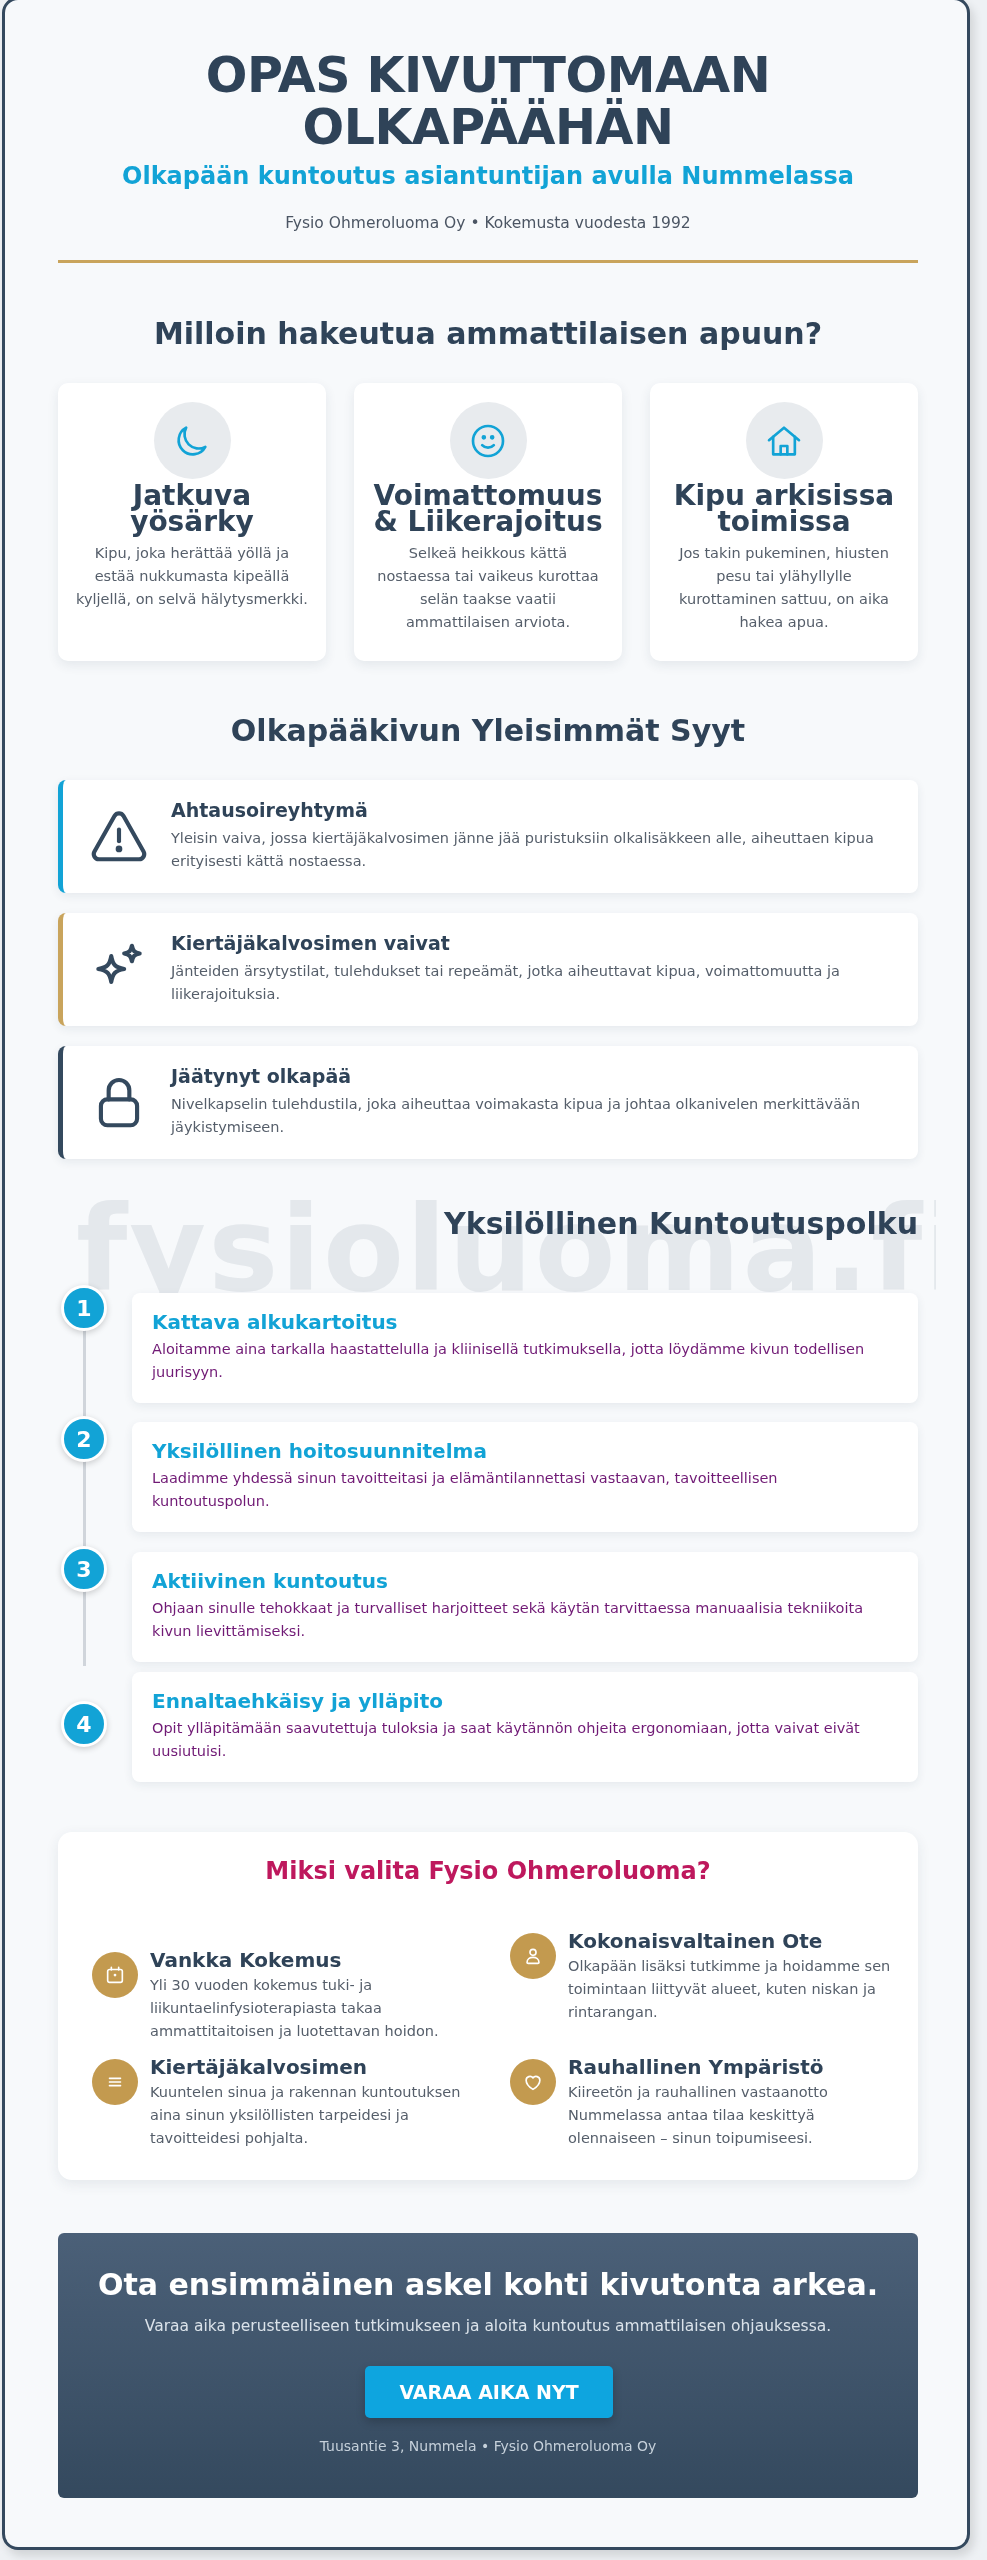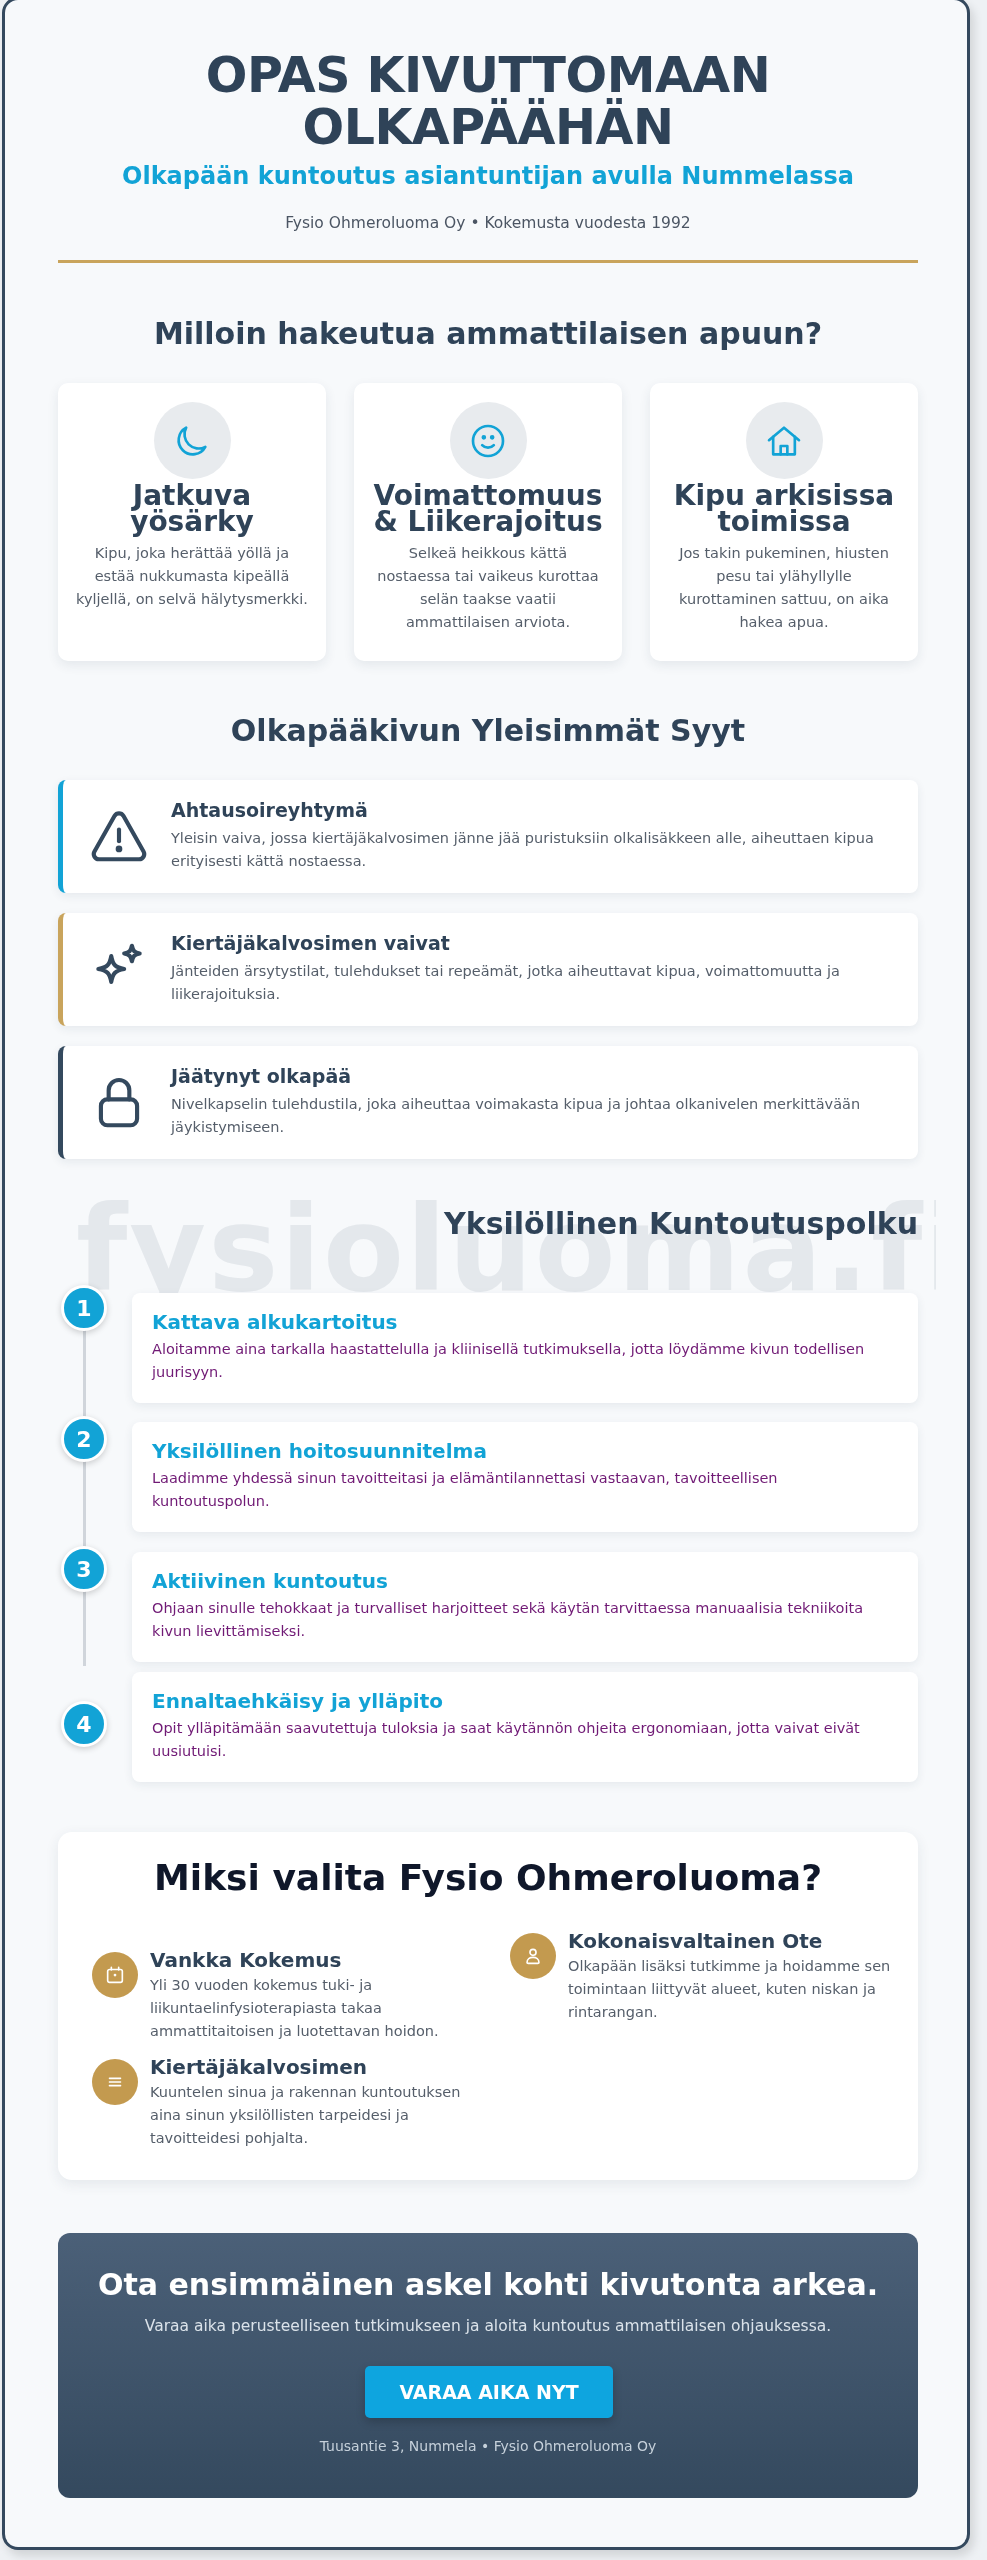--- a/index.html
+++ b/index.html
@@ -74,32 +74,32 @@
     border-radius: 8px; box-shadow: 0 3px 10px rgba(30,50,80,0.08); padding: 17px 20px;
   }
   .step-card h3 { font-size: 20px; font-weight: bold; color: #12a3d6; }
   .step-card p { font-size: 14.5px; line-height: 23px; color: #701a75; margin-top: 4px; }
 
   
   .why-card {
     position: absolute; top: 1832px; left: 0; width: 860px; height: 348px; background: #fff;
     border-radius: 14px; box-shadow: 0 4px 14px rgba(30,50,80,0.09);
   }
-  .why-card .why-title { position: absolute; top: 25px; left: 0; width: 860px; text-align: center; font-size: 36px; font-weight: bold; color: #0f172a; }
+  .why-card .why-title { position: absolute; top: 25px; left: 0; width: 860px; text-align: center; font-size: 24px; font-weight: bold; color: #be185d; }
   .why-item { position: absolute; width: 390px; }
   .why-item .g-icon {
     position: absolute; left: 0; top: 4px; width: 46px; height: 46px; border-radius: 50%;
     background: #c39a4f; display: flex; align-items: center; justify-content: center;
   }
   .why-item h3 { margin-left: 58px; font-size: 20px; font-weight: bold; color: #2f4358; }
   .why-item p { margin-left: 58px; font-size: 14.5px; line-height: 23px; color: #555e6a; margin-top: 2px; }
 
   
   .cta {
-    position: absolute; top: 2233px; left: 0; width: 860px; height: 265px; border-radius: 12px;
+    position: absolute; top: 2233px; left: 0; width: 860px; height: 265px; border-radius: 6px;
     background: linear-gradient(180deg, #4b6078 0%, #34495e 100%);
     text-align: center; color: #fff;
   }
   .cta h2 { position: absolute; top: 34px; left: 0; width: 860px; font-size: 30px; font-weight: bold; color: #fff; }
   .cta .cta-sub { position: absolute; top: 84px; left: 0; width: 860px; font-size: 15.5px; color: #dbe3ea; }
   .cta-btn {
     position: absolute; top: 133px; left: 307px; width: 248px; height: 52px;
     background: #0ea5df; border-radius: 5px; border: none; color: #fff; font-size: 19px; font-weight: bold;
     font-family: "DejaVu Sans", sans-serif; box-shadow: 0 4px 10px rgba(0,0,0,0.2); cursor: pointer;
   }
@@ -244,20 +244,29 @@
       <div class="why-item" style="top:223px;left:34px;">
         <div class="g-icon">
           <svg width="22" height="22" viewBox="0 0 24 24" fill="none" stroke="#fff" stroke-width="1.8" stroke-linecap="round">
               <path d="M6 8h12M6 12h12M6 16h12"></path>
             </svg>
         </div>
         <h3>Kiertäjäkalvosimen</h3>
         <p>Kuuntelen sinua ja rakennan kuntoutuksen aina sinun yksilöllisten tarpeidesi ja tavoitteidesi pohjalta.</p>
       </div>
 
+      <div class="why-item" style="top:223px;left:452px;">
+        <div class="g-icon">
+          <svg width="22" height="22" viewBox="0 0 24 24" fill="none" stroke="#fff" stroke-width="1.8" stroke-linejoin="round">
+              <path d="M12 20s-7.5-4.6-7.5-10A4.2 4.2 0 0 1 12 7.5 4.2 4.2 0 0 1 19.5 10c0 5.4-7.5 10-7.5 10z"></path>
+            </svg>
+        </div>
+        <h3>Rauhallinen Ympäristö</h3>
+        <p>Kiireetön ja rauhallinen vastaanotto Nummelassa antaa tilaa keskittyä olennaiseen – sinun toipumiseesi.</p>
+      </div>
     </div>
 
     <div class="cta">
       <h2>Ota ensimmäinen askel kohti kivutonta arkea.</h2>
       <div class="cta-sub">Varaa aika perusteelliseen tutkimukseen ja aloita kuntoutus ammattilaisen ohjauksessa.</div>
       <button class="cta-btn">VARAA AIKA NYT</button>
       <div class="cta-addr">Tuusantie 3, Nummela • Fysio Ohmeroluoma Oy</div>
     </div>
 
   </div>

